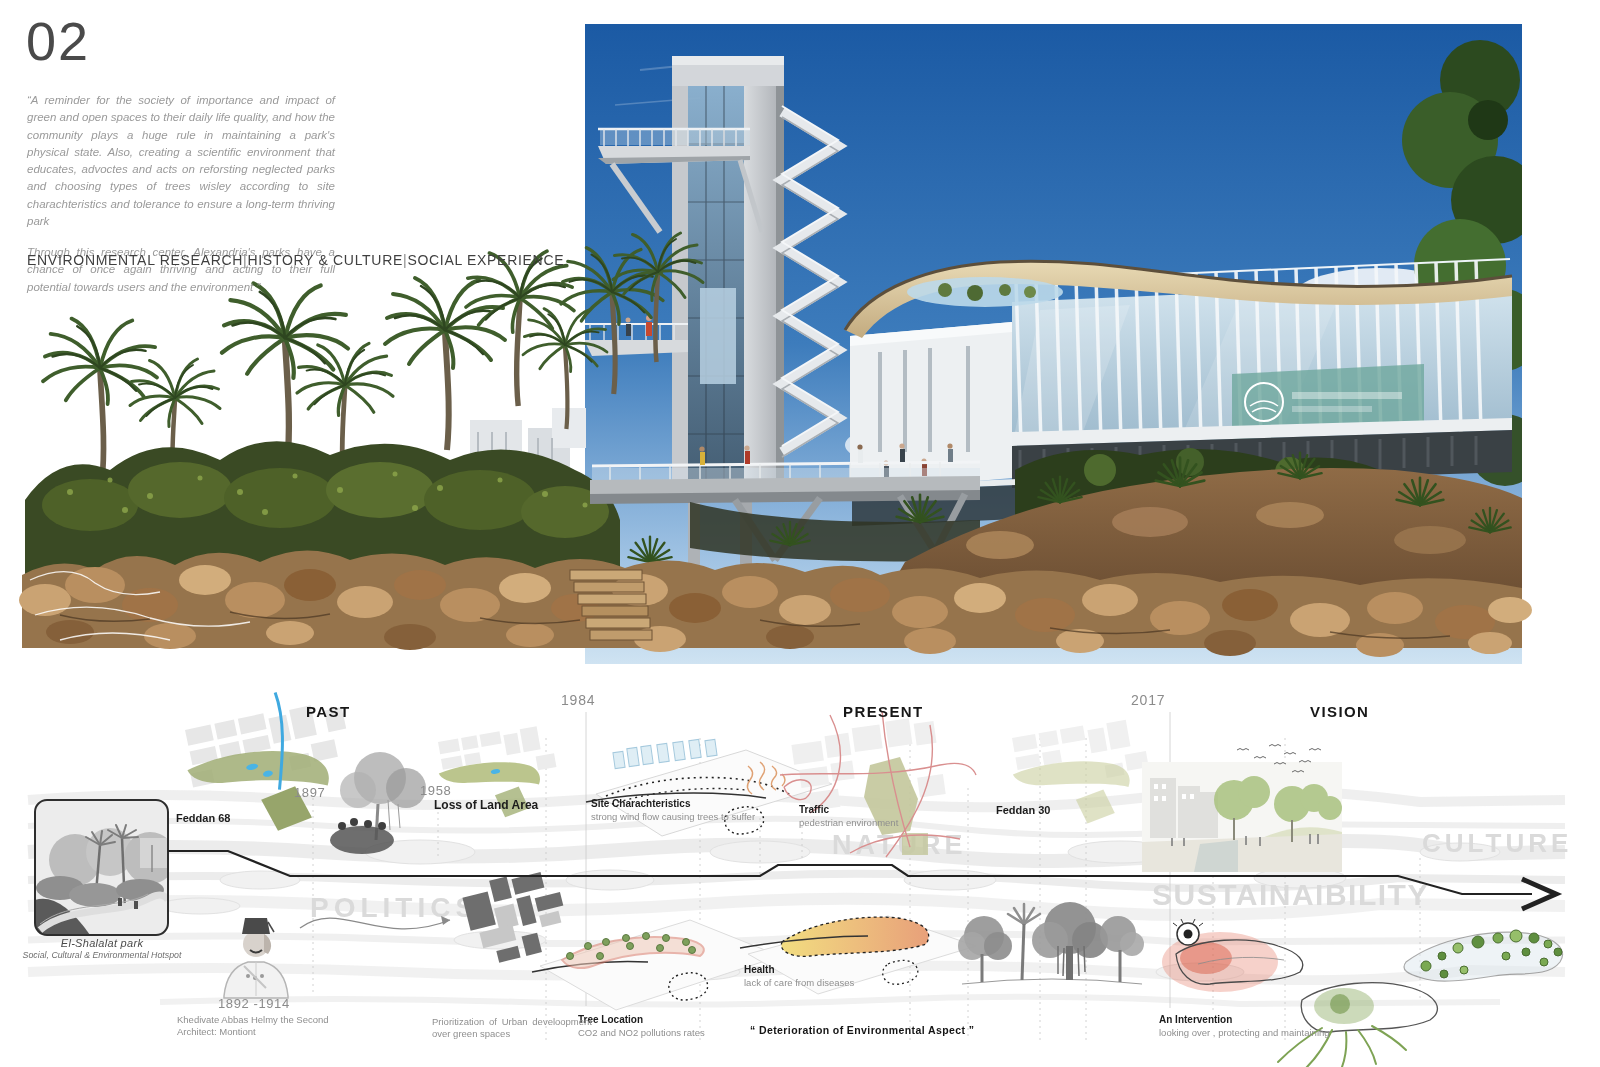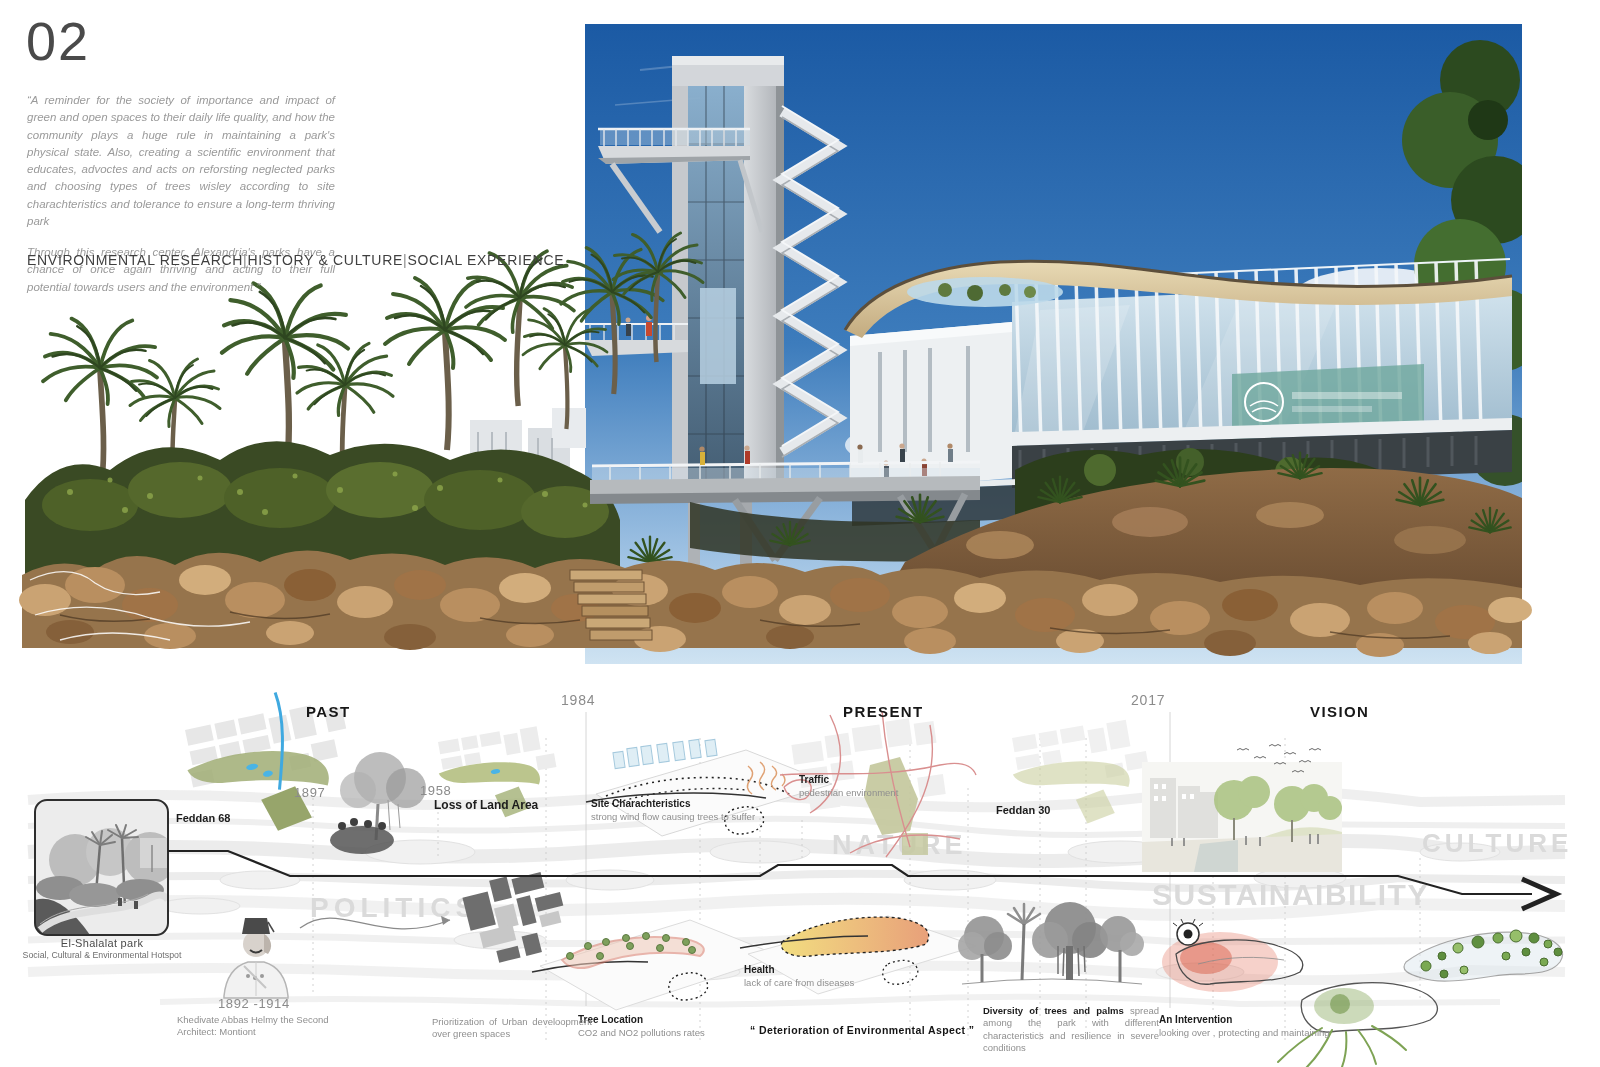--- a/index.html
+++ b/index.html
@@ -899,53 +899,49 @@
     <div class="t" style="left:420px;top:783px;">
       <div class="yr-sm">1958</div>
       <div class="evt-t" style="margin-left:14px;font-size:12px;">Loss of Land Area</div>
     </div>
 
     <div class="t" style="left:591px;top:798px;">
       <div class="evt-t">Site Charachteristics</div>
       <div class="evt-s">strong wind flow causing trees to suffer</div>
     </div>
 
-    <div class="t" style="left:799px;top:774px;">
+    <div class="t" style="left:799px;top:804px;">
       <div class="evt-t">Traffic</div>
       <div class="evt-s">pedestrian environment</div>
     </div>
 
     <div class="t evt-t" style="left:996px;top:804px;font-size:11px;">Feddan 30</div>
 
     <div class="t" style="left:744px;top:964px;">
       <div class="evt-t">Health</div>
       <div class="evt-s">lack of care from diseases</div>
     </div>
 
     <div class="t" style="left:578px;top:1014px;">
       <div class="evt-t">Tree Location</div>
       <div class="evt-s">CO2 and NO2 pollutions rates</div>
     </div>
 
     <div class="wrapt evt-s" style="left:432px;top:1014px;width:160px;text-align:justify;">Prioritization of Urban develoopment over green spaces</div>
 
     <div class="t det" style="left:750px;top:1024px;">“ Deterioration of Environmental Aspect ”</div>
 
-    <div class="wrapt evt-s" style="left:983px;top:1003px;width:176px;text-align:justify;">
-      <span class="b">Diversity of trees and palms</span>
-      <span>spread among the park with different characteristics and resilience in severe conditions</span>
-    </div>
 
     <div class="t" style="left:1159px;top:1014px;">
       <div class="evt-t">An Intervention</div>
       <div class="evt-s">looking over , protecting and maintaining</div>
     </div>
 
     <div class="t yr-sm" style="left:218px;top:996px;">1892 -1914</div>
     <div class="t evt-s" style="left:177px;top:1012px;white-space:nowrap;">Khedivate Abbas Helmy the Second</div>
     <div class="t evt-s" style="left:177px;top:1024px;">Architect: Montiont</div>
 
-    <div class="wrapt cap" style="left:10px;top:937px;width:184px;">
+    <div class="wrapt cap" style="left:10px;top:937px;width:184px;font-style:italic;">
       <div class="ct">El-Shalalat park</div>
       <div class="cs">Social, Cultural &amp; Environmental Hotspot</div>
     </div>
   </div>
 </div>
 
 </body></html>

